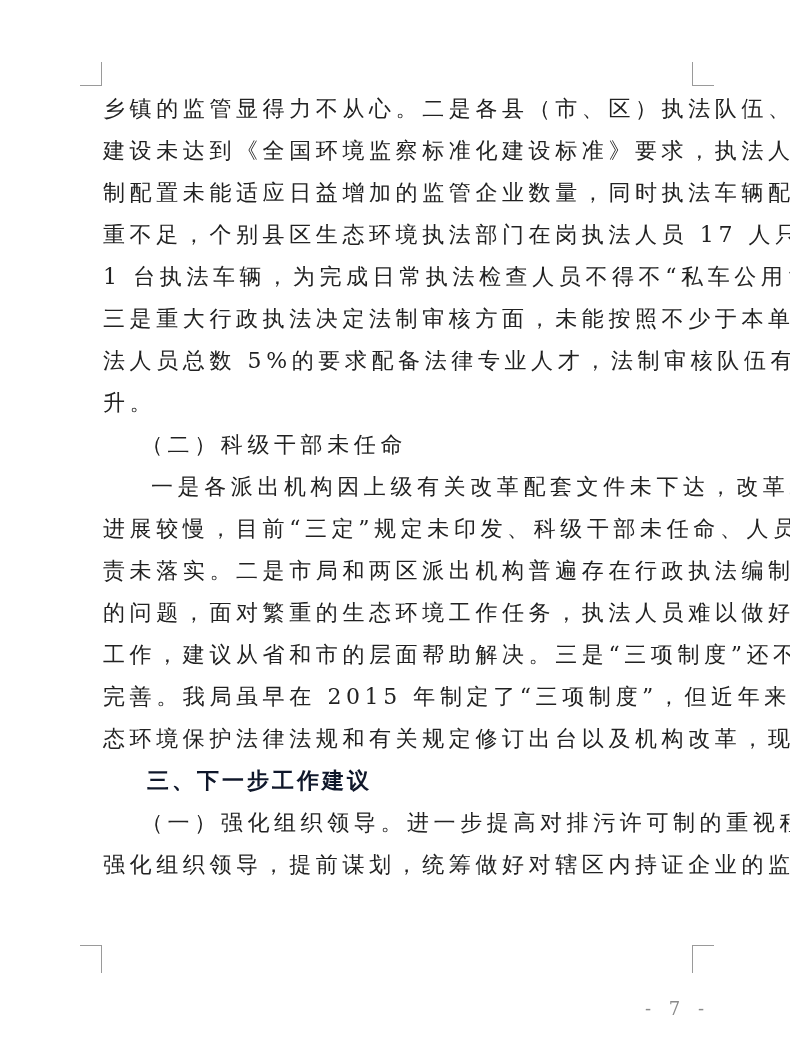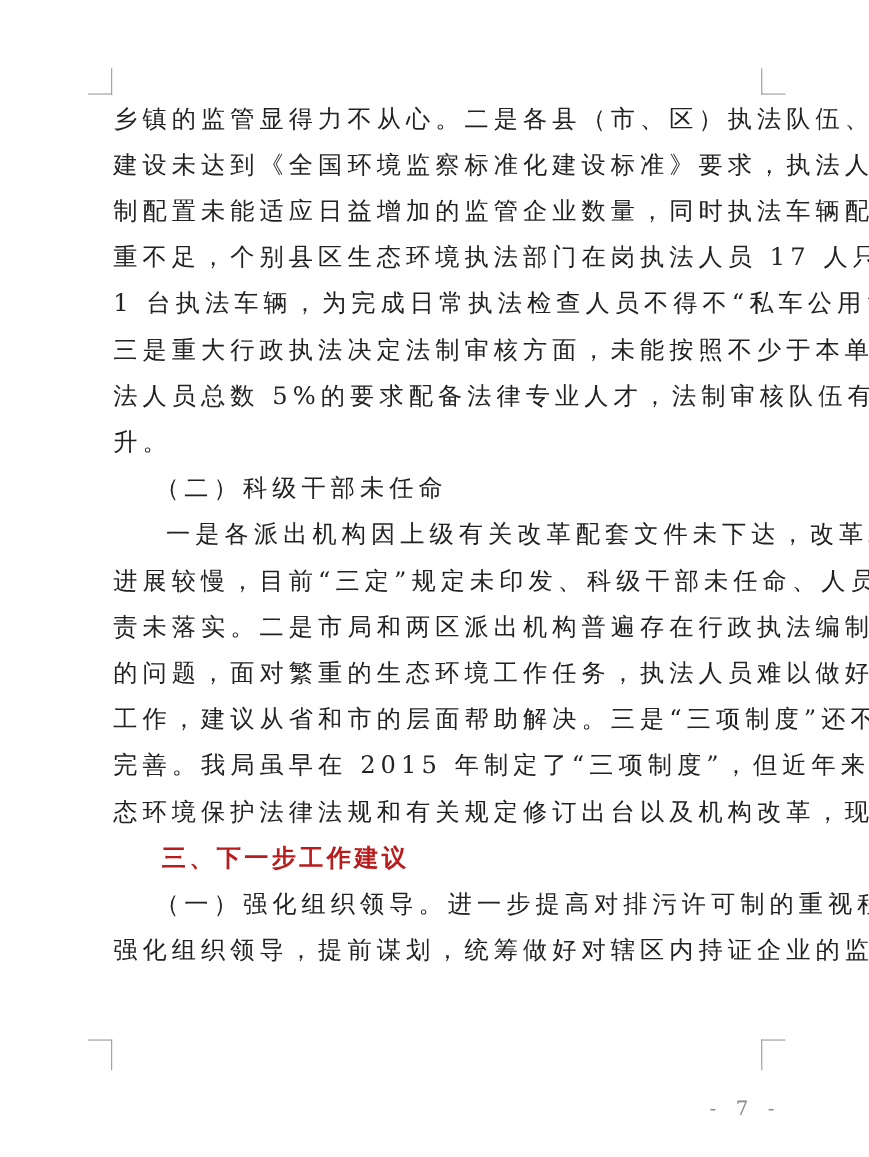--- a/index.html
+++ b/index.html
@@ -49,21 +49,21 @@
       letter-spacing: 4.6px;
       overflow: visible;
     }
     .line.indent-sub { padding-left: 38px; }
     .line.indent-para { padding-left: 48px; }
     .line.heading {
       font-family: "DejaVu Sans", "Liberation Sans", sans-serif;
       font-weight: bold;
       padding-left: 44px;
       letter-spacing: 3px;
-      color: #b91c1c;
+      color: #0f172a;
     }
     .page-number {
       position: absolute;
       left: 645px;
       top: 998px;
       font-size: 18px;
       color: #8a8a8a;
       letter-spacing: 6px;
       font-family: "DejaVu Serif", "Liberation Serif", serif;
     }

